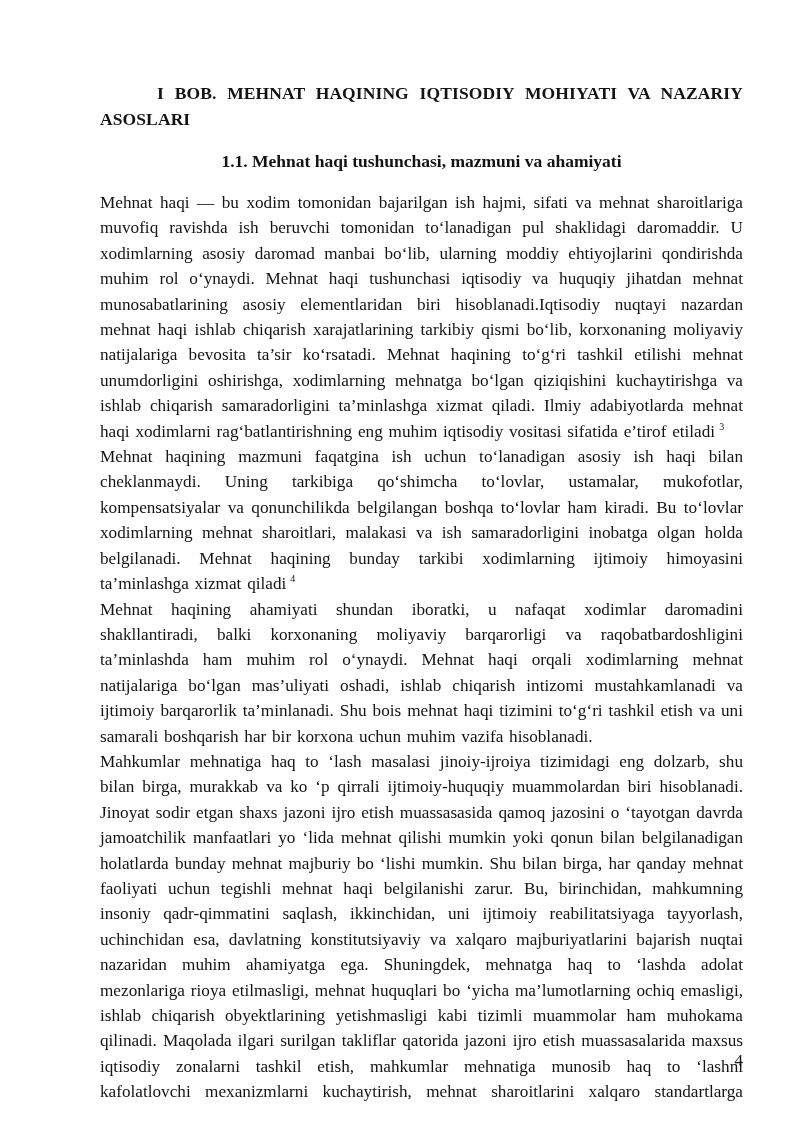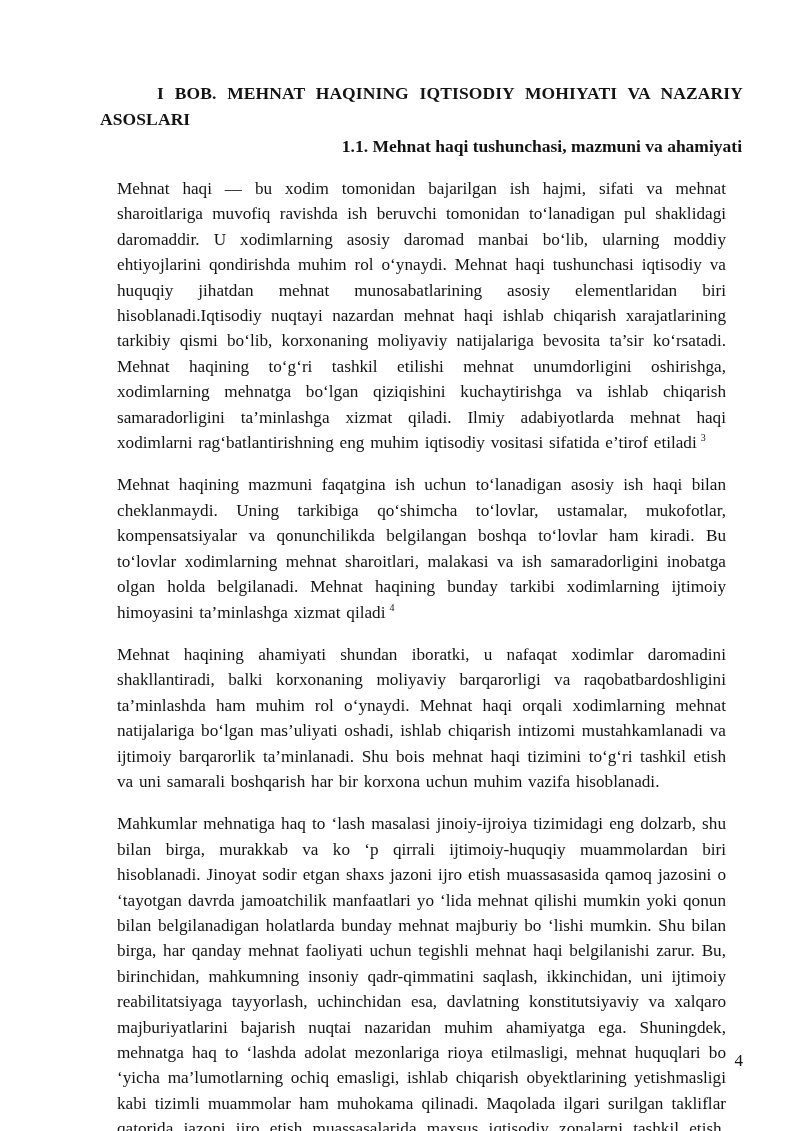--- a/index.html
+++ b/index.html
@@ -32,28 +32,28 @@
   .chapter-title {
     margin: 0;
     font-size: 17.5px;
     font-weight: bold;
     line-height: 26px;
     text-align: justify;
     text-indent: 57px;
     letter-spacing: 0.1px;
   }
   .section-heading {
-    margin: 1px;
+    margin: 16px;
     font-size: 17.5px;
     font-weight: bold;
     line-height: 26px;
-    text-align: right;
+    text-align: center;
   }
   .body-para {
-    margin: 17px;
+    margin: 0;
     font-size: 17.2px;
     line-height: 25.4px;
     text-align: justify;
     word-spacing: 1.5px;
   }
   .body-para.stretch-last {
     text-align-last: justify;
   }
   .fn-ref {
     font-size: 10px;

